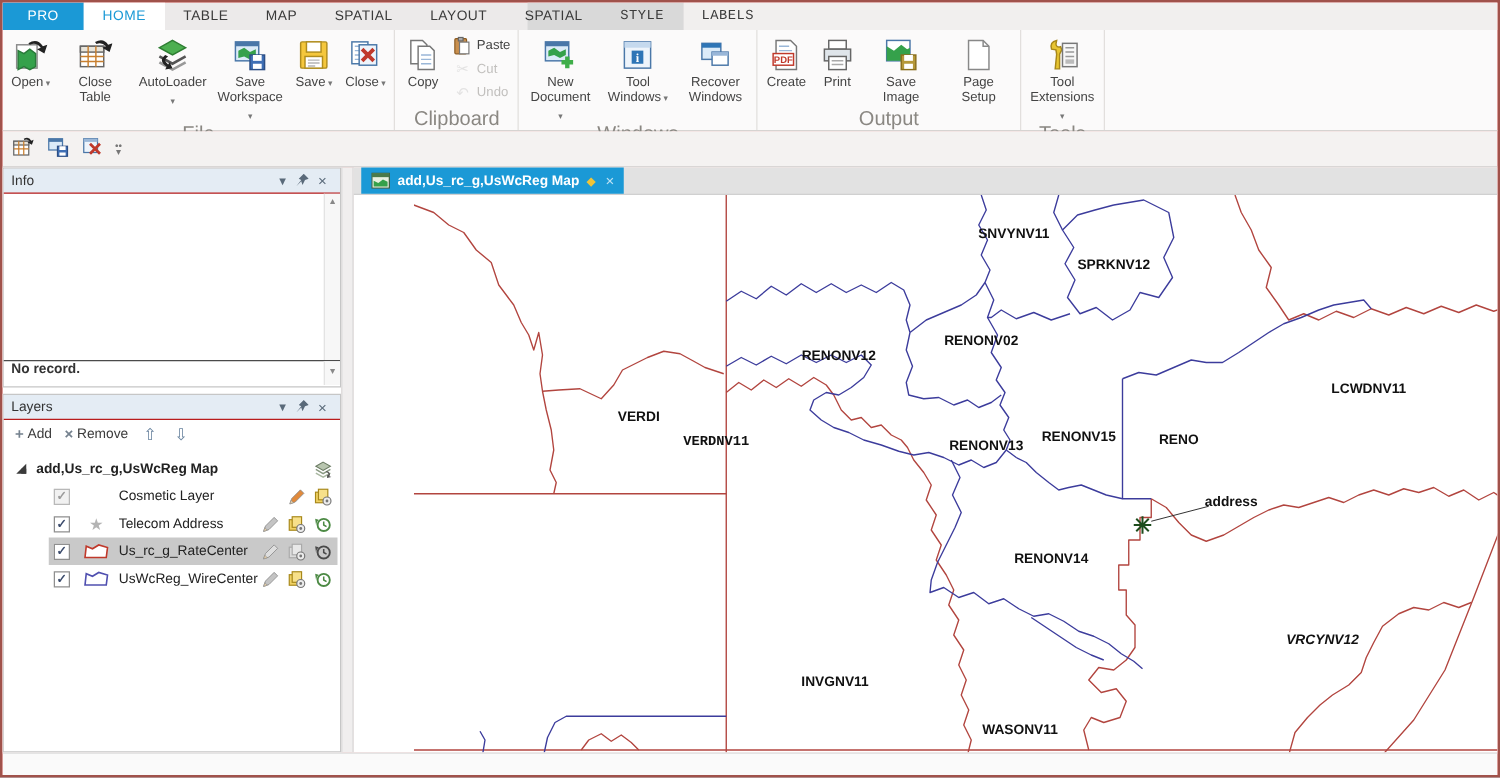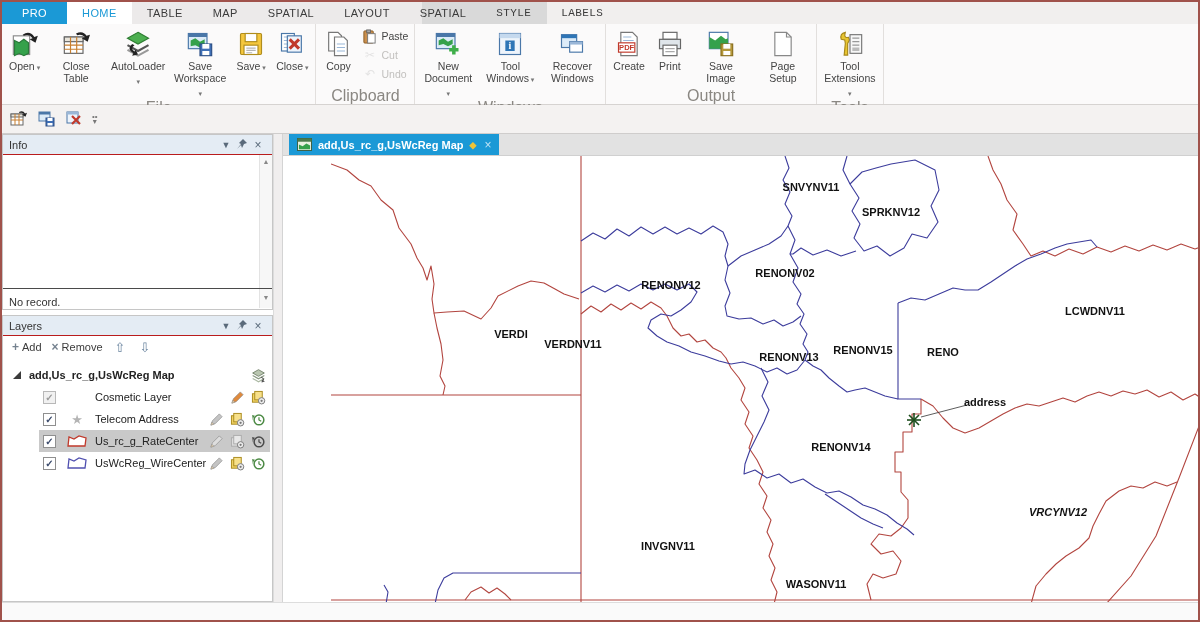--- a/index.html
+++ b/index.html
@@ -51,21 +51,21 @@
   .phead { height:20px; background:#e4ecf4; border-bottom:1px solid #b91c1c; display:flex; align-items:center;
            padding:0 6px; font-size:11px; color:#333; }
   .phead .sp { flex:1; }
   .picon { width:16px; text-align:center; color:#5a6a7a; font-size:9px; cursor:pointer; }
   .picon.close { font-size:12px; }
   .pin-glyph svg { width:10px; height:10px; }
 
   .info-body { position:relative; height:134px; border-bottom:1px solid #4a4a4a; }
   .vscroll { position:absolute; right:0; top:0; bottom:0; width:13px; background:#f7f7f7; border-left:1px solid #e3e3e3; }
   .vscroll .up { height:13px; text-align:center; font-size:7px; color:#888; line-height:13px; }
-  .info-status { height:19px; display:flex; align-items:flex-end; padding-left:6px; color:#333; position:relative; }
+  .info-status { height:19px; display:flex; align-items:flex-start; padding-left:6px; color:#333; position:relative;font-weight:bold; }
   .info-status .dn { position:absolute; right:0; top:0; width:13px; height:100%; text-align:center; font-size:7px;
                      color:#888; line-height:18px; background:#f7f7f7; border-left:1px solid #e3e3e3; }
 
   .layers-toolbar { height:22px; display:flex; align-items:center; gap:4px; padding-left:6px; color:#3b3b3b; }
   .ltool { display:flex; align-items:center; gap:3px; cursor:pointer; padding:0 3px; }
   .ltool .g { color:#75828f; font-weight:bold; font-size:12px; }
   .arrowbtn { color:#6b85a0; font-size:13px; cursor:pointer; padding:0 5px; }
 
   .tree { padding-top:6px; }
   .tnode { display:flex; align-items:center; height:22px; padding:0 6px 0 10px; }
@@ -617,21 +617,21 @@
         </g>
         <line x1="590" y1="261" x2="636" y2="249" stroke="#333" stroke-width="0.8"></line>
       </svg>
       <div id="map-labels">
           <div class="maplabel" style="left: 480px; top: 31px;">SNVYNV11</div>
           <div class="maplabel" style="left: 560px; top: 56px;">SPRKNV12</div>
           <div class="maplabel" style="left: 340px; top: 129px;">RENONV12</div>
           <div class="maplabel" style="left: 454px; top: 117px;">RENONV02</div>
           <div class="maplabel" style="left: 764px; top: 155px;">LCWDNV11</div>
           <div class="maplabel" style="left: 180px; top: 178px;">VERDI</div>
-          <div class="maplabel" style="left: 242px; top: 188px;">VERDNV11</div>
+          <div class="maplabel" style="left: 242px; top: 198px; font-family: Liberation Mono, monospace;">VERDNV11</div>
           <div class="maplabel" style="left: 612px; top: 196px;">RENO</div>
           <div class="maplabel" style="left: 458px; top: 201px;">RENONV13</div>
           <div class="maplabel" style="left: 532px; top: 194px;">RENONV15</div>
           <div class="maplabel" style="left: 510px; top: 291px;">RENONV14</div>
           <div class="maplabel" style="left: 727px; top: 356px; font-style: italic;">VRCYNV12</div>
           <div class="maplabel" style="left: 907px; top: 339px;">CHBTN</div>
           <div class="maplabel" style="left: 337px; top: 390px;">INVGNV11</div>
           <div class="maplabel" style="left: 485px; top: 428px;">WASONV11</div>
           <div class="maplabel" style="left: 654px; top: 246px; text-align: center;">address</div>
         </div>

